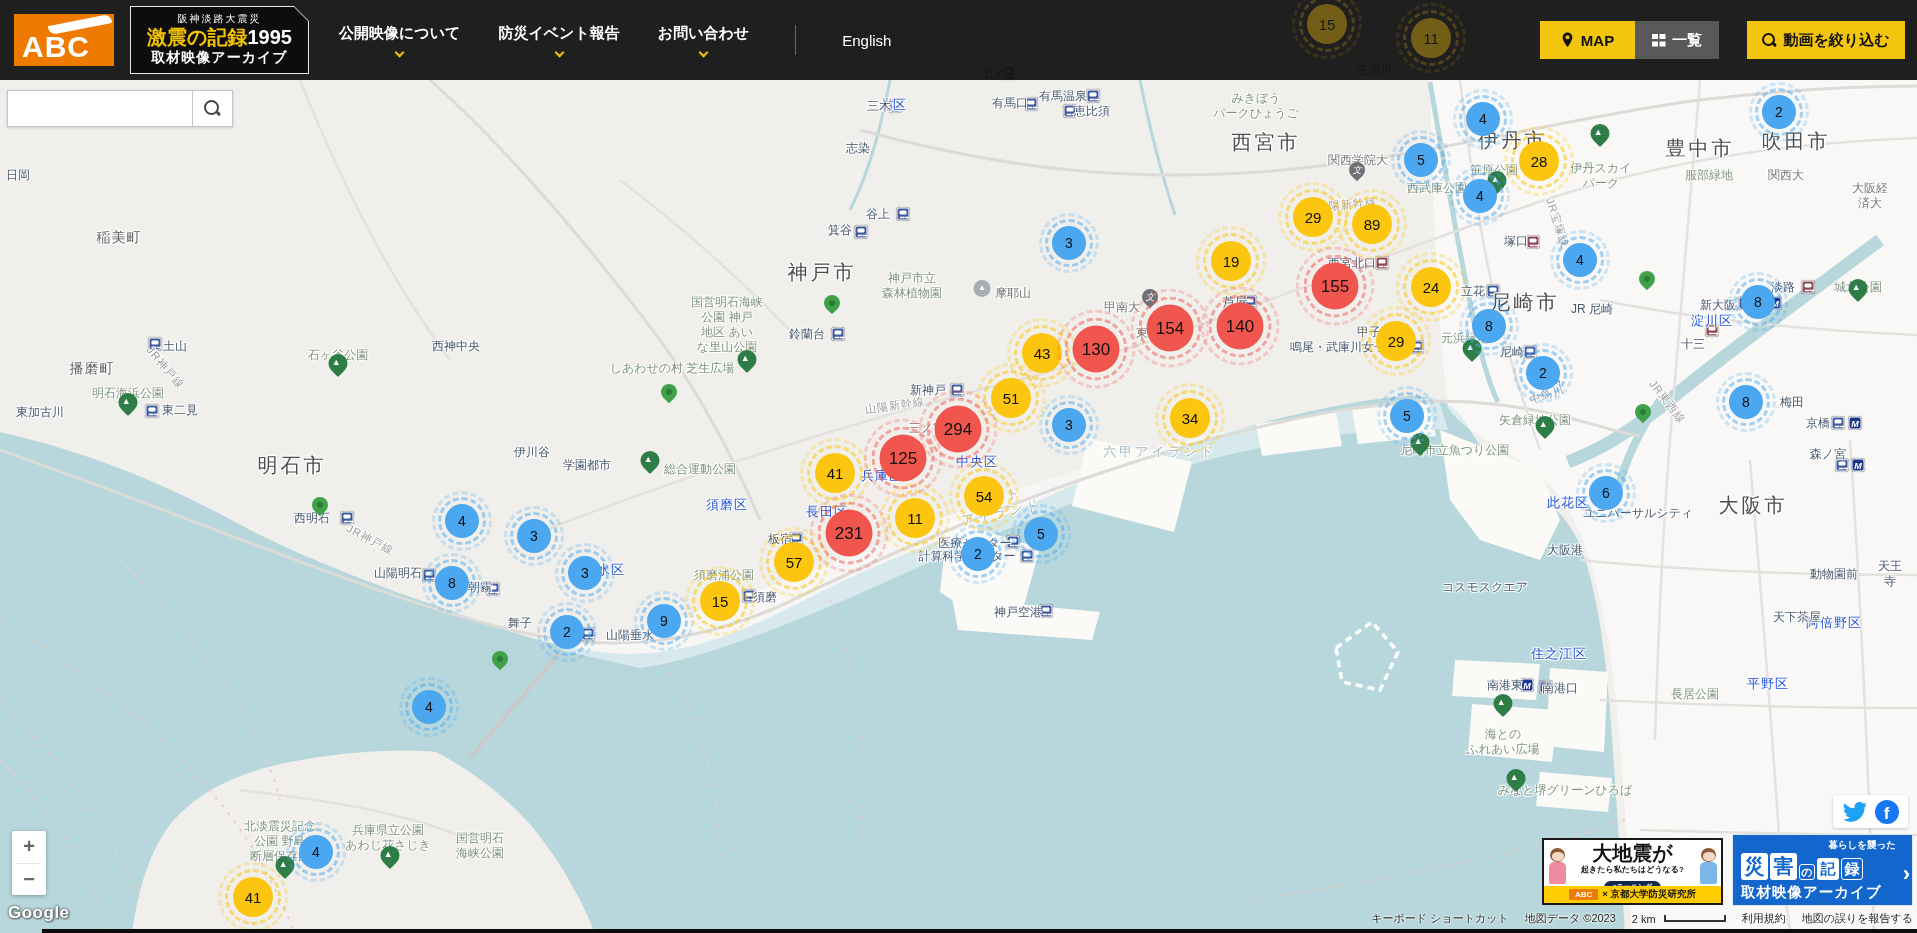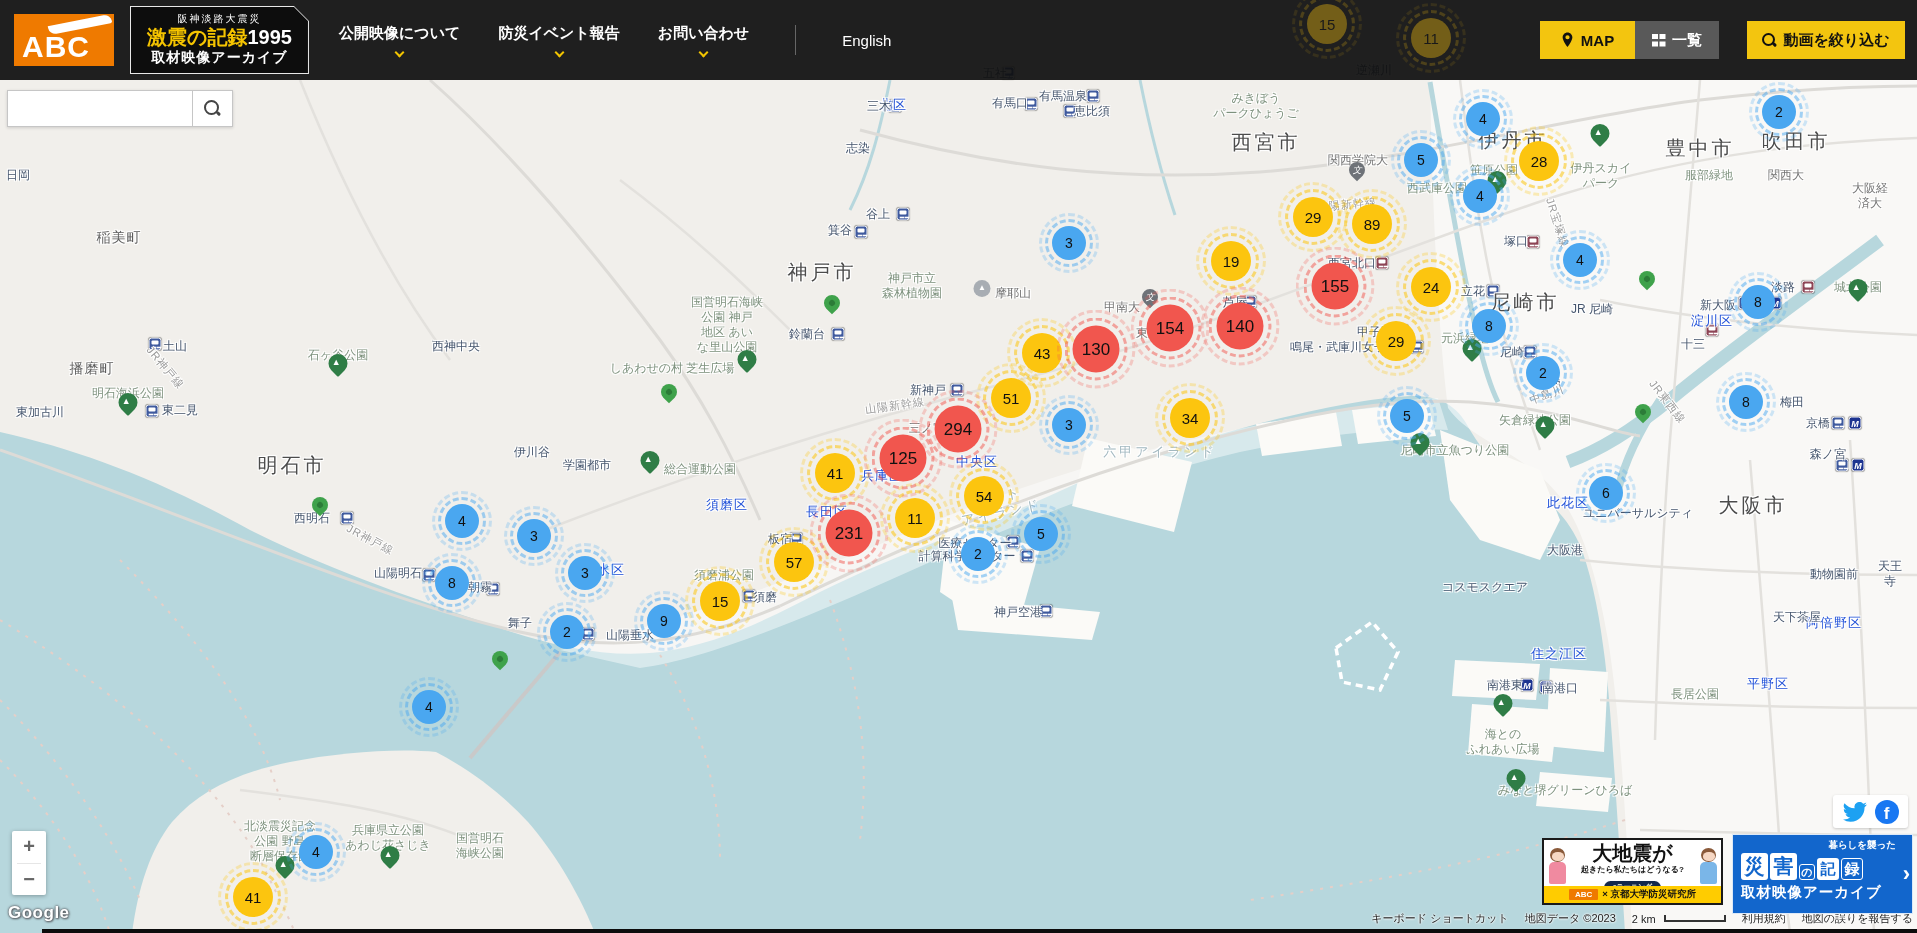--- a/index.html
+++ b/index.html
@@ -134,21 +134,21 @@
   .kid.boy i{background:#7ab6e8;}
   .bn1-mid{flex:1;text-align:center;padding-top:3px;}
   .bn1-t1{font-size:20px;font-weight:bold;color:#111;line-height:1;}
   .bn1-t2{font-size:8px;font-weight:bold;color:#111;margin-top:1px;white-space:nowrap;}
   .bn1-pill{display:inline-block;margin-top:2px;background:#13284b;color:#ffd;font-size:7px;font-weight:bold;
     border-radius:7px;padding:1.5px 9px;}
   .bn1-foot{position:absolute;left:0;right:0;bottom:0;height:17px;background:#fc0;display:flex;align-items:center;
     justify-content:center;gap:4px;font-size:9.5px;font-weight:bold;color:#111;white-space:nowrap;}
   .bn1-abc{background:#ef7a00;color:#fff;font-size:8px;font-weight:bold;padding:1px 6px;border-radius:1px;}
   #banner1{position:absolute;}
-  #banner2{position:absolute;left:1732px;top:834px;width:181px;height:80px;background:#1266cc;border:1px solid #dce9f8;z-index:80;
+  #banner2{position:absolute;left:1732px;top:834px;width:181px;height:72px;background:#1266cc;border:1px solid #dce9f8;z-index:80;
     cursor:pointer;padding:4px 10px 0 8px;}
   .bn2-tag{text-align:right;color:#fff;font-size:9.5px;font-weight:bold;margin-bottom:1px;padding-right:6px;}
   .bn2-row{display:flex;align-items:flex-end;gap:2px;}
   .b2c{display:flex;align-items:center;justify-content:center;font-weight:bold;border-radius:3px;}
   .b2c.wb{background:#fff;color:#1266cc;}
   .b2c.bw{background:#1266cc;color:#fff;border:1.5px solid #fff;}
   .b2c.big{width:27px;height:27px;font-size:20px;}
   .b2c.med{width:22px;height:22px;font-size:15px;}
   .b2c.sm{width:16px;height:16px;font-size:11px;}
   .bn2-sub{color:#fff;font-size:14.5px;font-weight:bold;letter-spacing:1px;margin-top:3px;white-space:nowrap;}

